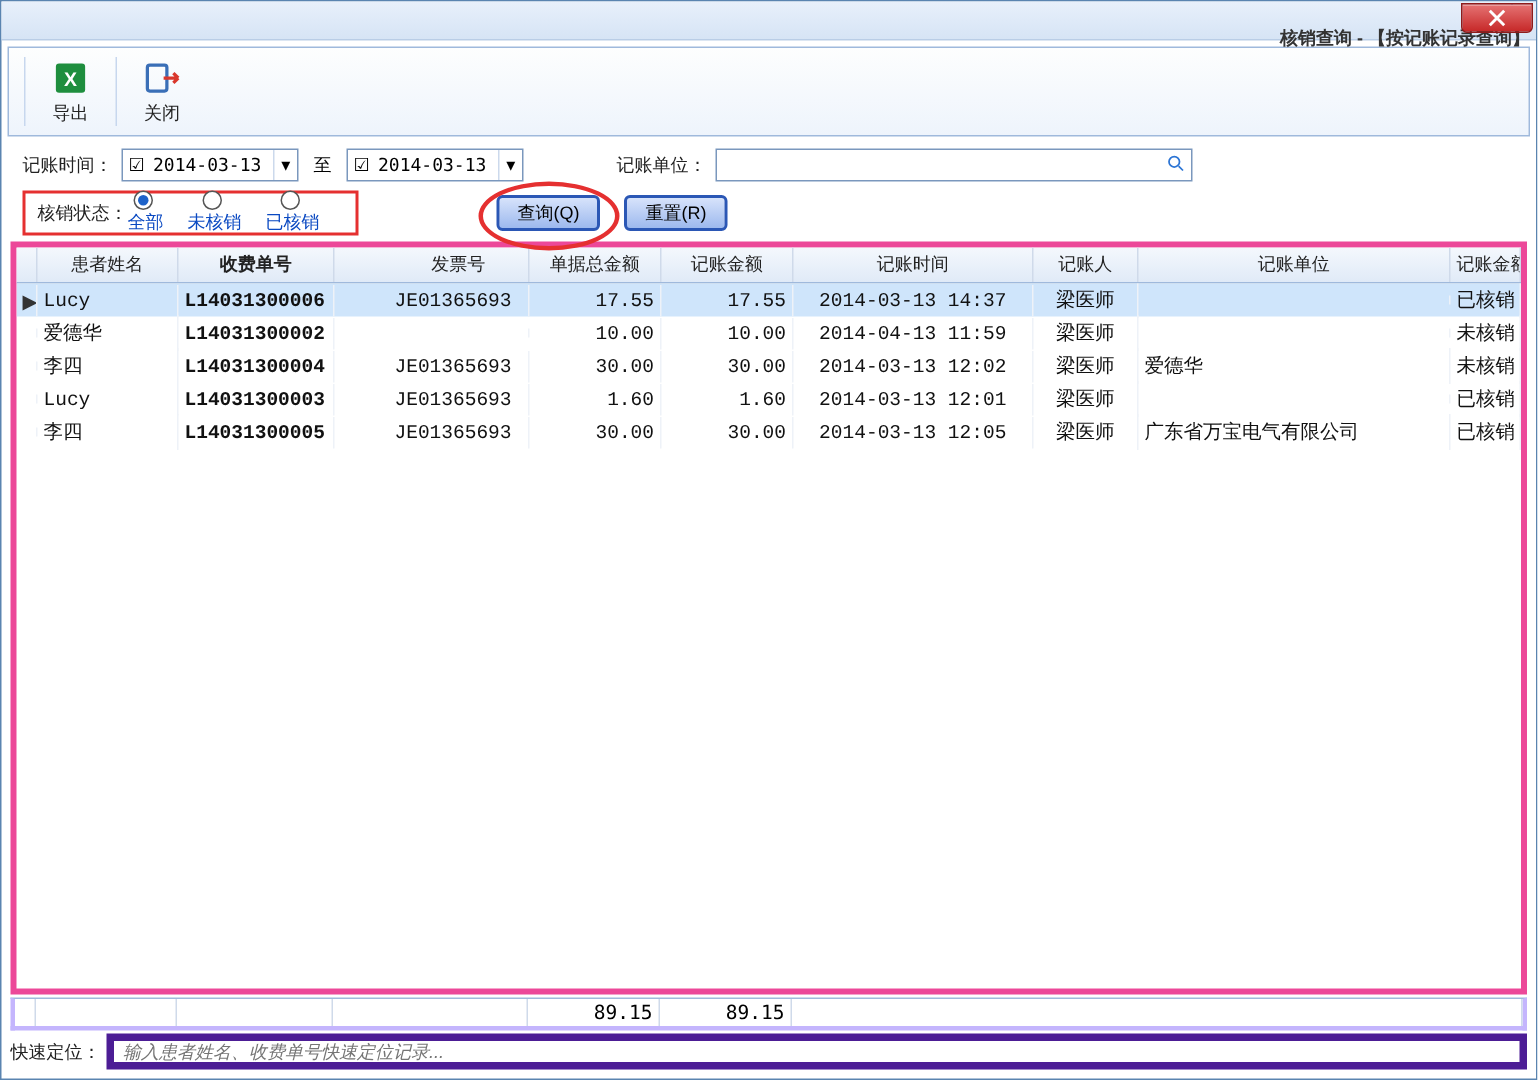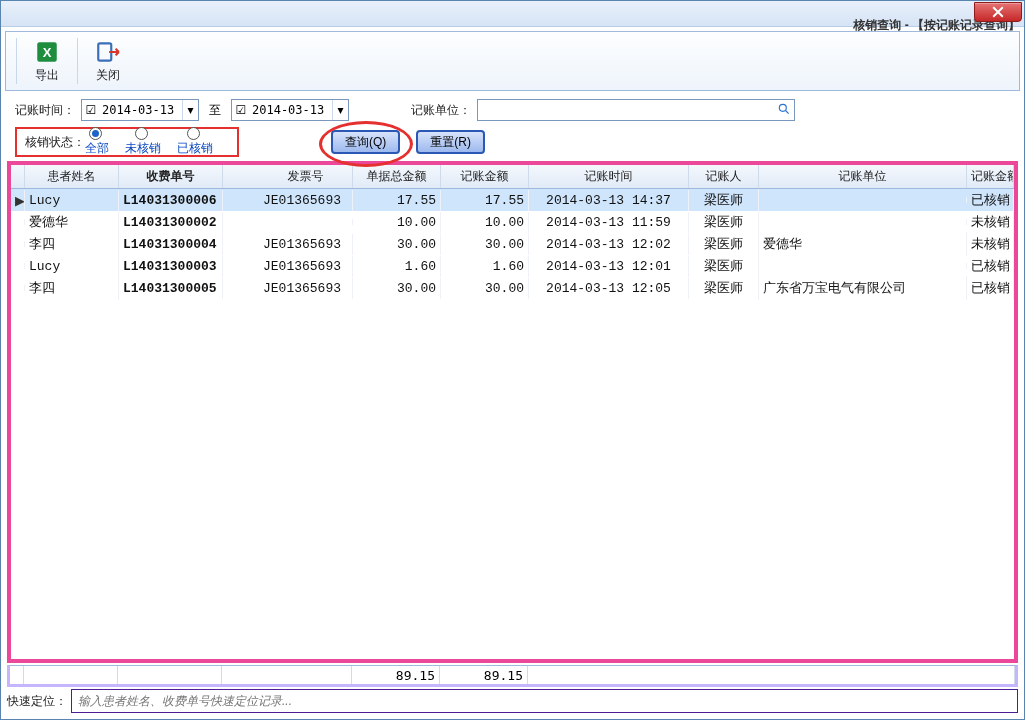--- a/index.html
+++ b/index.html
@@ -52,21 +52,21 @@
   .tbody { flex:1; overflow:auto; font-family: Consolas, "Courier New", monospace; font-size:13px;}
   .trow { display:flex; border-bottom:0px solid #eef2f8; height:22px; align-items:center; color:#111;}
   .trow .cell{ border-right:1px solid #eef2f8;}
   .trow:nth-child(1){ background:#cfe5fb;}
   .trow .cell.col-total, .trow .cell.col-book{ text-align:right;}
   .trow .cell.col-time,.trow .cell.col-person,.trow .cell.col-status{text-align:center;}
   .row-ind { width:14px; text-align:center; color:#333; font-family:Arial;}
   .footer-sum { border:3px solid #c4b5fd; border-top:1px solid #9fb9dc; margin:0 6px 2px 6px; display:flex; height:22px; background:#fff; font-family: Consolas, monospace; font-size:13px;}
   .footer-sum .cell{ border-right:1px solid #cfdaea; padding:2px 4px;}
   .quick-row{ margin:0 6px 6px 6px; display:flex; align-items:center; gap:4px;}
-  .quick-input-wrap { flex:1; border:1px solid #4c1d95; height:24px; background:#fff; display:flex; align-items:center;}
+  .quick-input-wrap { flex:1; border:5px solid #4c1d95; height:24px; background:#fff; display:flex; align-items:center;}
   .quick-input{ border:none; outline:none; width:100%; padding:0 6px; font-size:12px; font-style:italic; color:#8b8f99; background:transparent;}
   svg { display:block; }
 </style>
 </head>
 <body>
 
 <div class="window">
   <div class="titlebar">
     <span class="title-icon">
       <svg viewBox="0 0 24 24" width="16" height="16">
@@ -179,21 +179,21 @@
           <div class="cell col-unit"></div>
           <div class="cell col-status">已核销</div>
         </div>
         <div class="trow">
           <div class="cell row-ind col-indicator"></div>
           <div class="cell col-name">爱德华</div>
           <div class="cell col-bill">L14031300002</div>
           <div class="cell col-inv"></div>
           <div class="cell col-total">10.00</div>
           <div class="cell col-book">10.00</div>
-          <div class="cell col-time">2014-03-13 11:59</div>
+          <div class="cell col-time">2014-04-13 11:59</div>
           <div class="cell col-person">梁医师</div>
           <div class="cell col-unit"></div>
           <div class="cell col-status">未核销</div>
         </div>
         <div class="trow">
           <div class="cell row-ind col-indicator"></div>
           <div class="cell col-name">李四</div>
           <div class="cell col-bill">L14031300004</div>
           <div class="cell col-inv">JE01365693</div>
           <div class="cell col-total">30.00</div>

